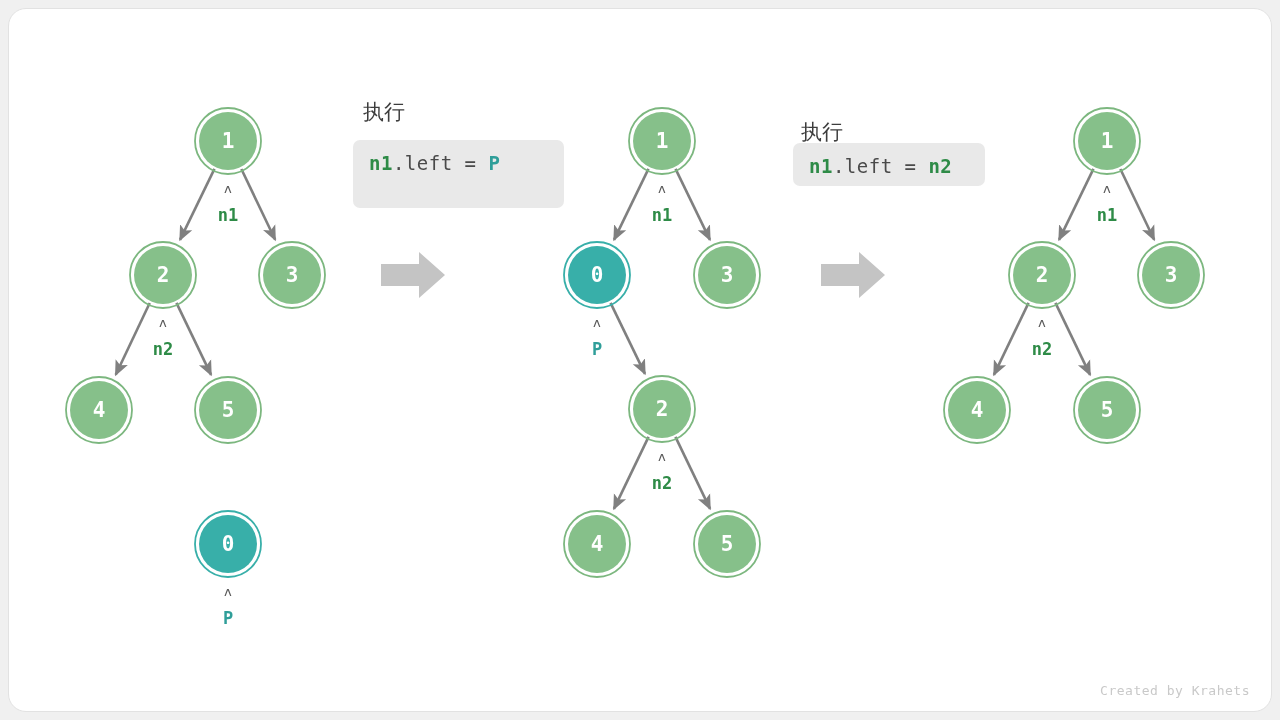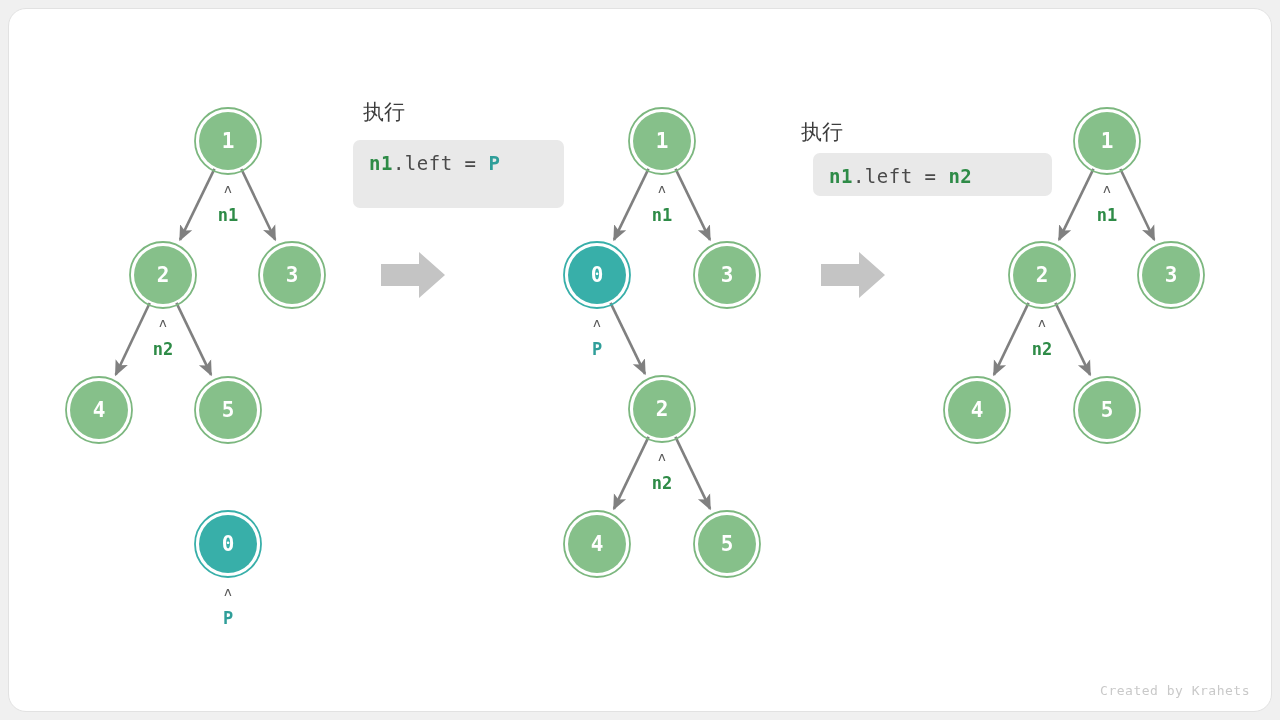--- a/index.html
+++ b/index.html
@@ -217,16 +217,16 @@
         <text x="1107" y="221" text-anchor="middle" class="ptr-name" fill="#2e8b47">n1</text>
         <text x="1042" y="327" text-anchor="middle" class="ptr-caret">ʌ</text>
         <text x="1042" y="355" text-anchor="middle" class="ptr-name" fill="#2e8b47">n2</text>
       </g>
   </svg>
 
   <div class="step-heading" style="left: 363px; top: 98px;">执行</div>
   <div class="code-box" style="left: 353px; top: 140px; width: 211px; height: 68px;"><div><span class="tok-green">n1</span><span class="tok-plain">.left = </span><span class="tok-teal">P</span></div></div>
 
   <div class="step-heading" style="left: 801px; top: 118px;">执行</div>
-  <div class="code-box" style="left: 793px; top: 153px; width: 239px; height: 43px; margin-left: 20px;"><div><span class="tok-green">n1</span><span class="tok-plain">.left = </span><span class="tok-green">n2</span></div></div>
+  <div class="code-box" style="left: 793px; top: 143px; width: 192px; height: 43px;"><div><span class="tok-green">n1</span><span class="tok-plain">.left = </span><span class="tok-green">n2</span></div></div>
 
   <div id="watermark">Created by Krahets</div>
 </div>
 
 </body></html>

